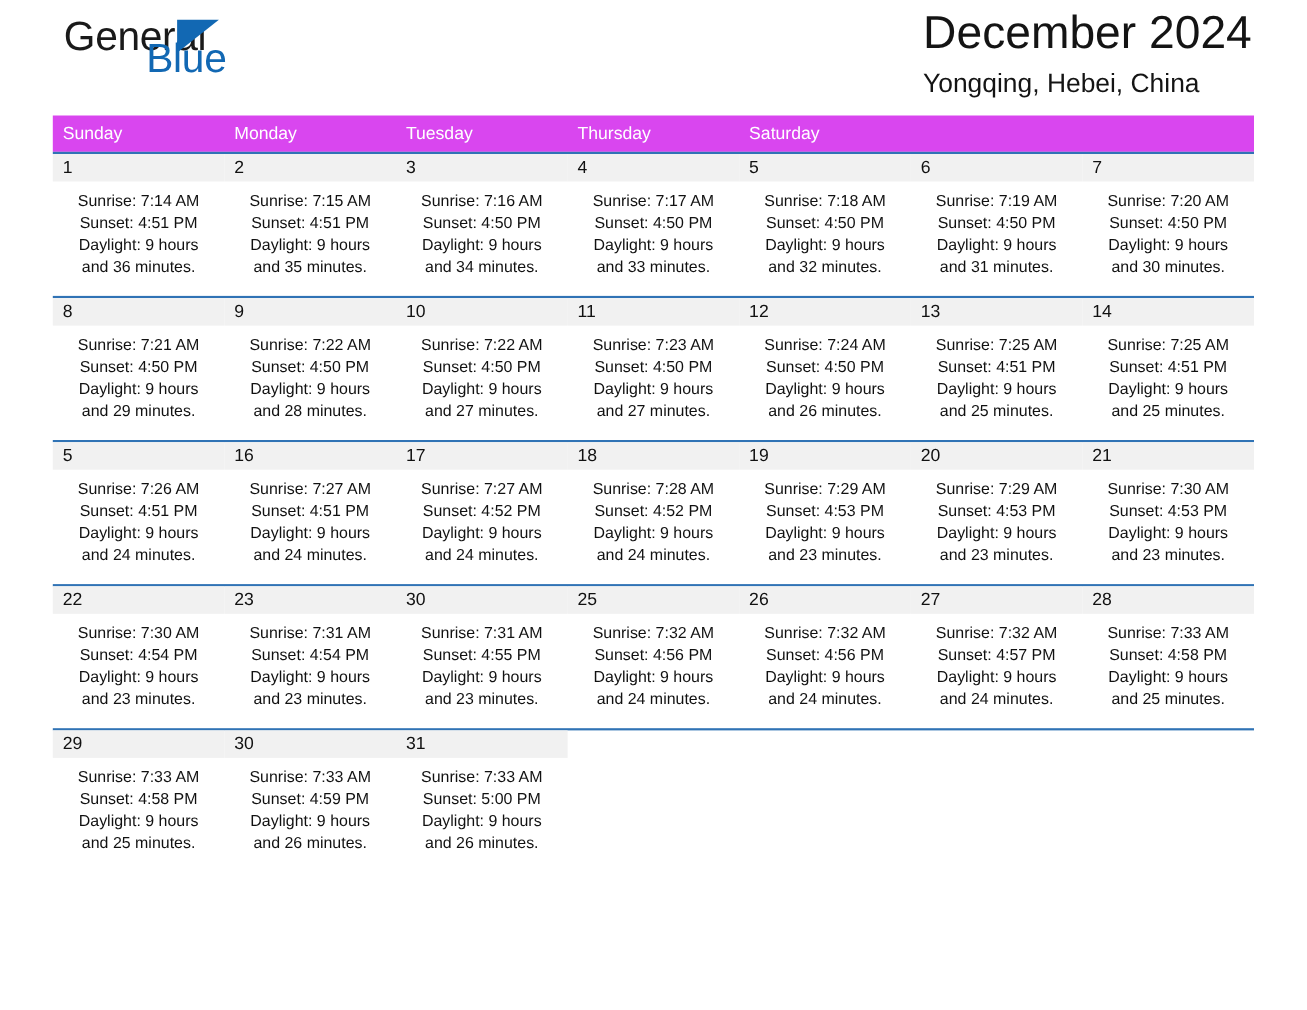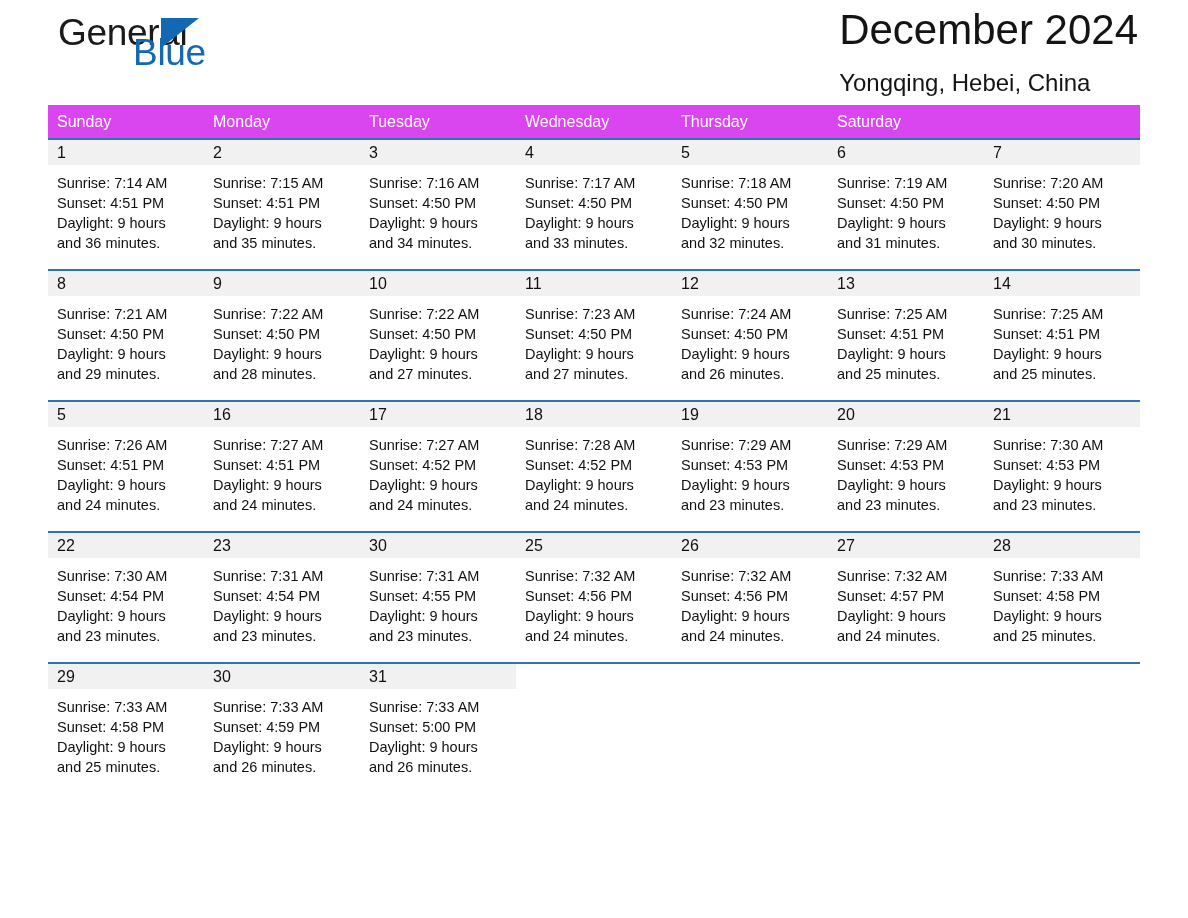--- a/index.html
+++ b/index.html
@@ -66,21 +66,21 @@
     right: 2px;
     top: 4px;
   }
   .cal-title {
     font-size: 42px;
     line-height: 52px;
     color: #141414;
     white-space: nowrap;
   }
   .cal-subtitle {
-    margin-top: 12px;
+    margin-top: 6px;
     font-size: 24px;
     line-height: 30px;
     color: #141414;
     white-space: nowrap;
   }
 
   
   .weekhead {
     display: grid;
     grid-template-columns: repeat(7, 1fr);
@@ -115,20 +115,21 @@
   }
   .daynum-bar {
     height: 25px;
     line-height: 25px;
     padding-left: 9px;
     font-size: 16px;
     color: #111111;
   }
   .cell-lines {
     padding: 8px 9px 0 9px;
+    text-align: center;
   }
   .cell-lines span {
     display: block;
     font-size: 14.5px;
     line-height: 20px;
     color: #111111;
     white-space: nowrap;
   }
   .cell.empty .daynum-bar { background: transparent; }
 </style>
@@ -146,21 +147,20 @@
     <div class="title-block">
       <div class="cal-title">December 2024</div>
       <div class="cal-subtitle">Yongqing, Hebei, China</div>
     </div>
   </div>
 
   <div class="weekhead">
     <div>Sunday</div>
     <div>Monday</div>
     <div>Tuesday</div>
-    <div>Wednesday</div>
     <div>Thursday</div>
     <div>Saturday</div>
   </div>
 
   <div id="weeks-container">
       <div class="week">
         <div class="cell filled">
           <div class="daynum-bar">1</div>
           <div class="cell-lines">
             <span>Sunrise: 7:14 AM</span>

